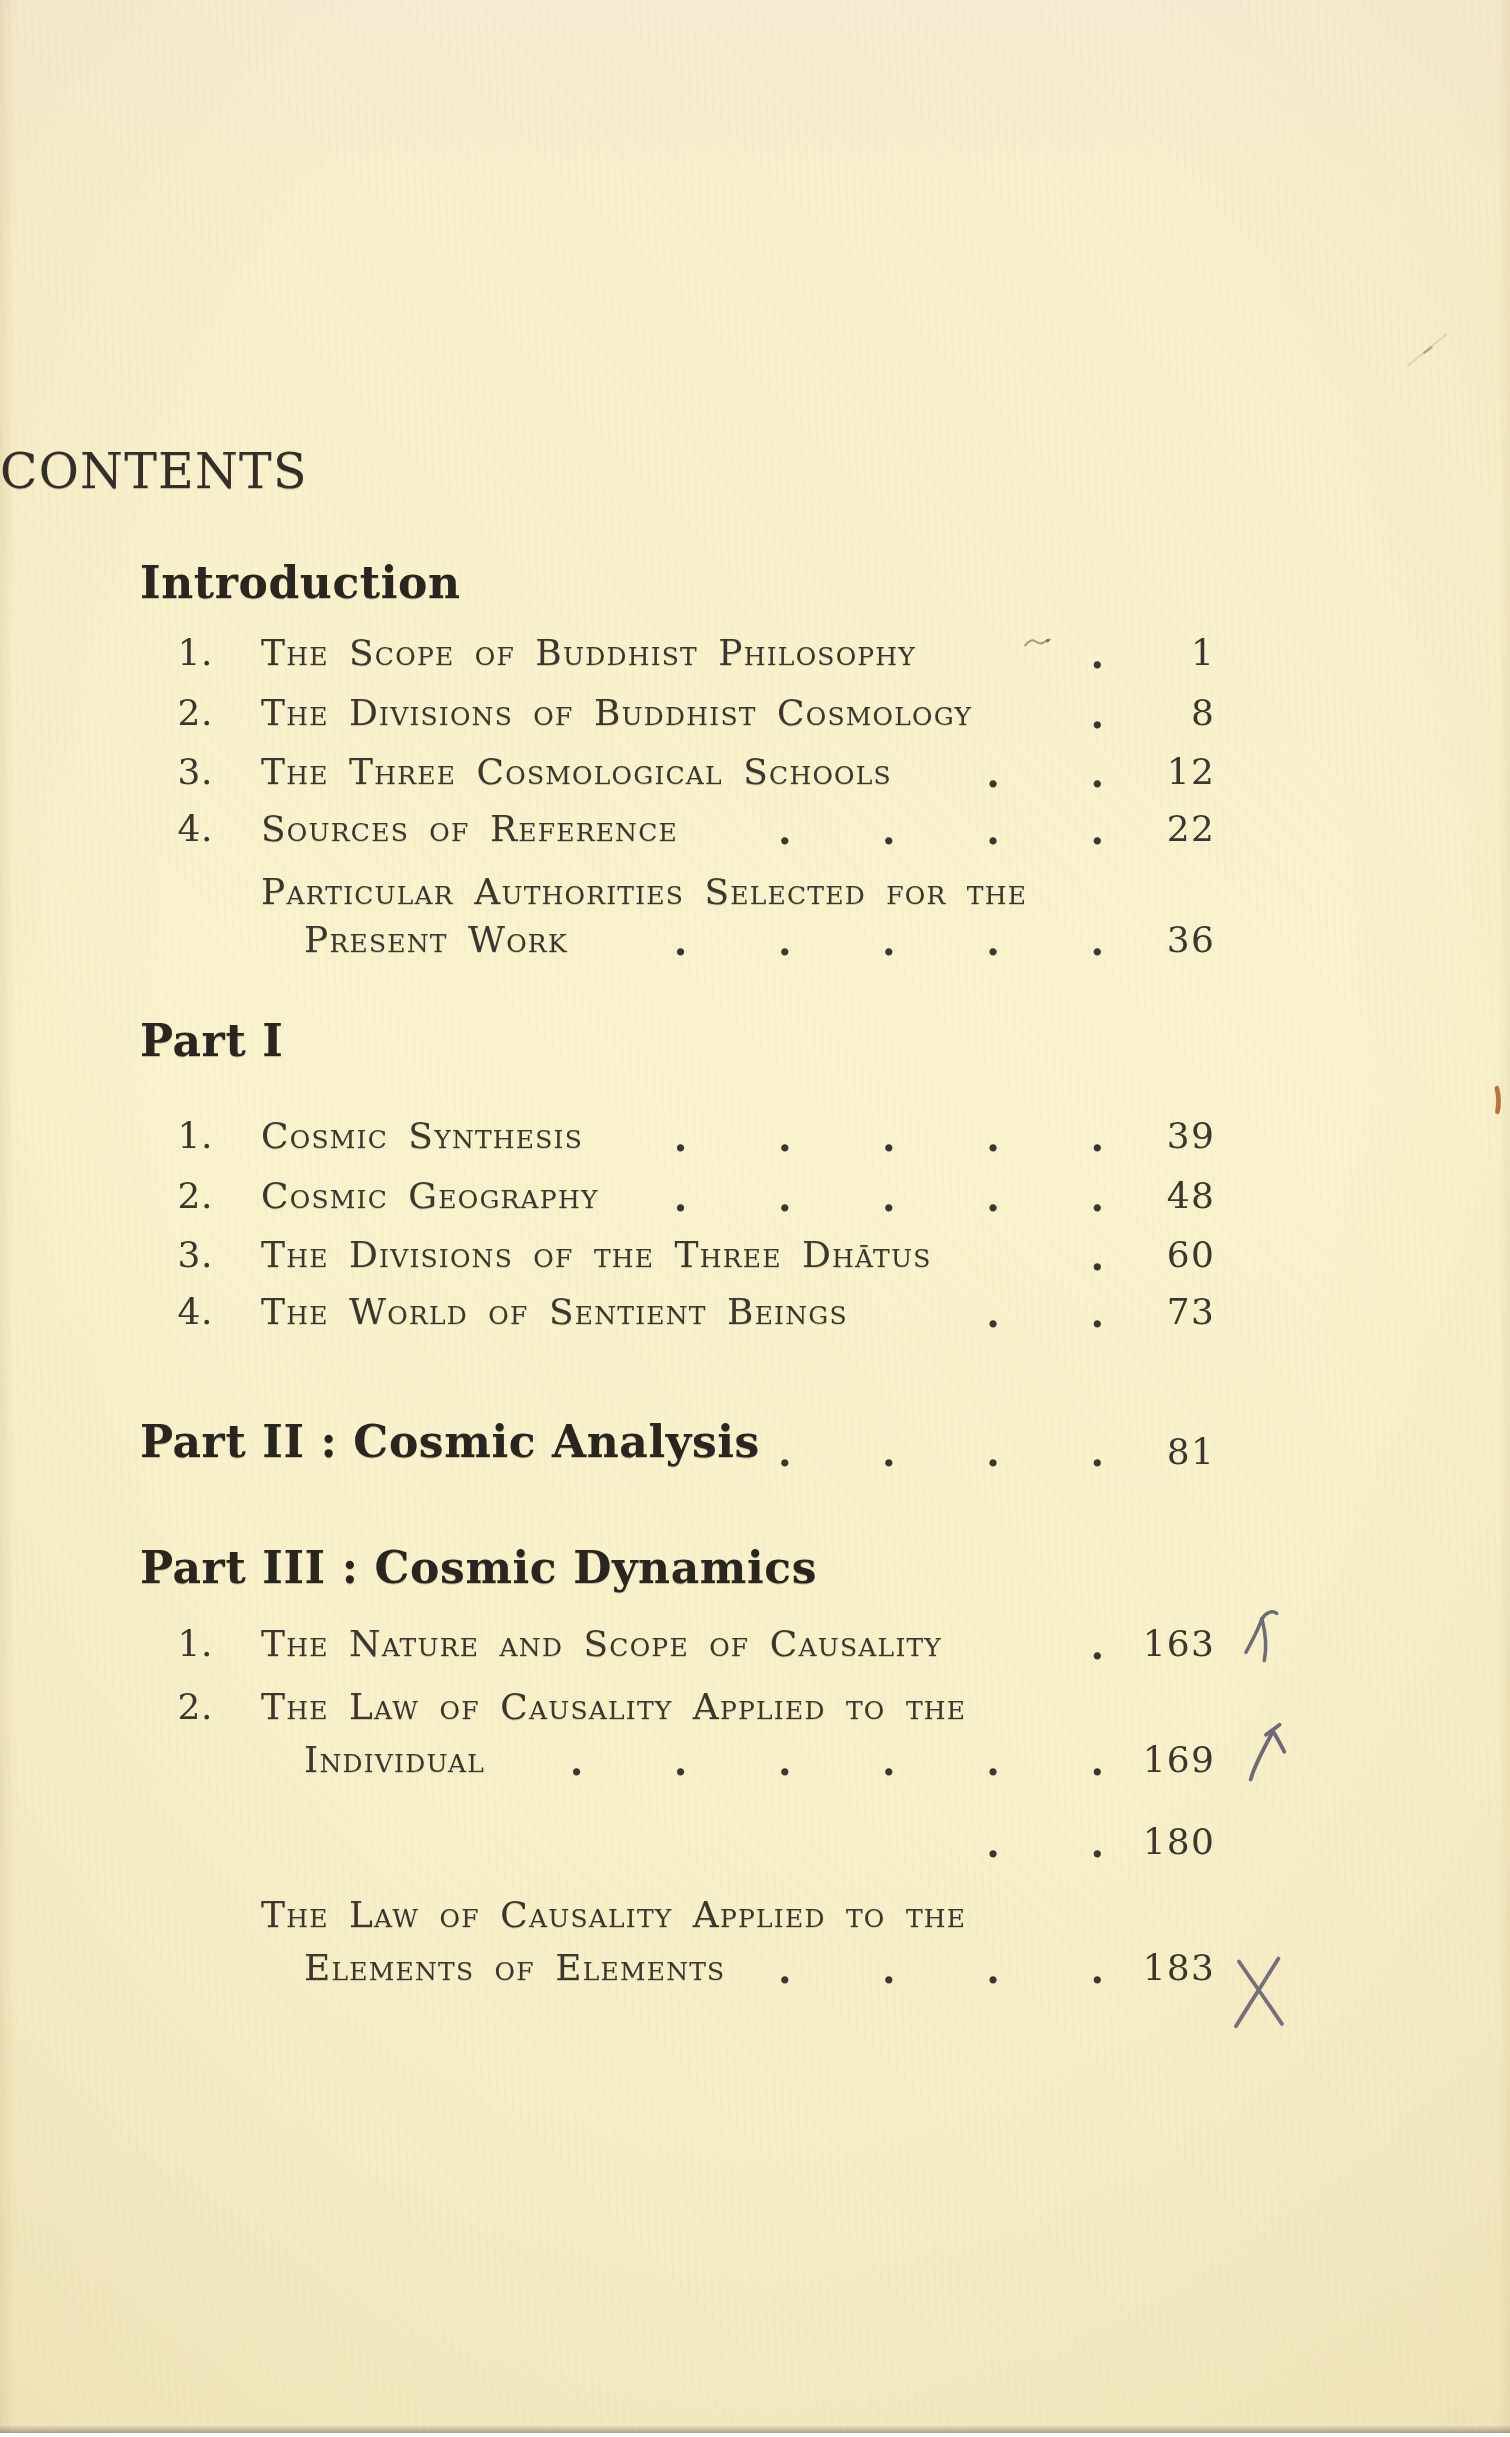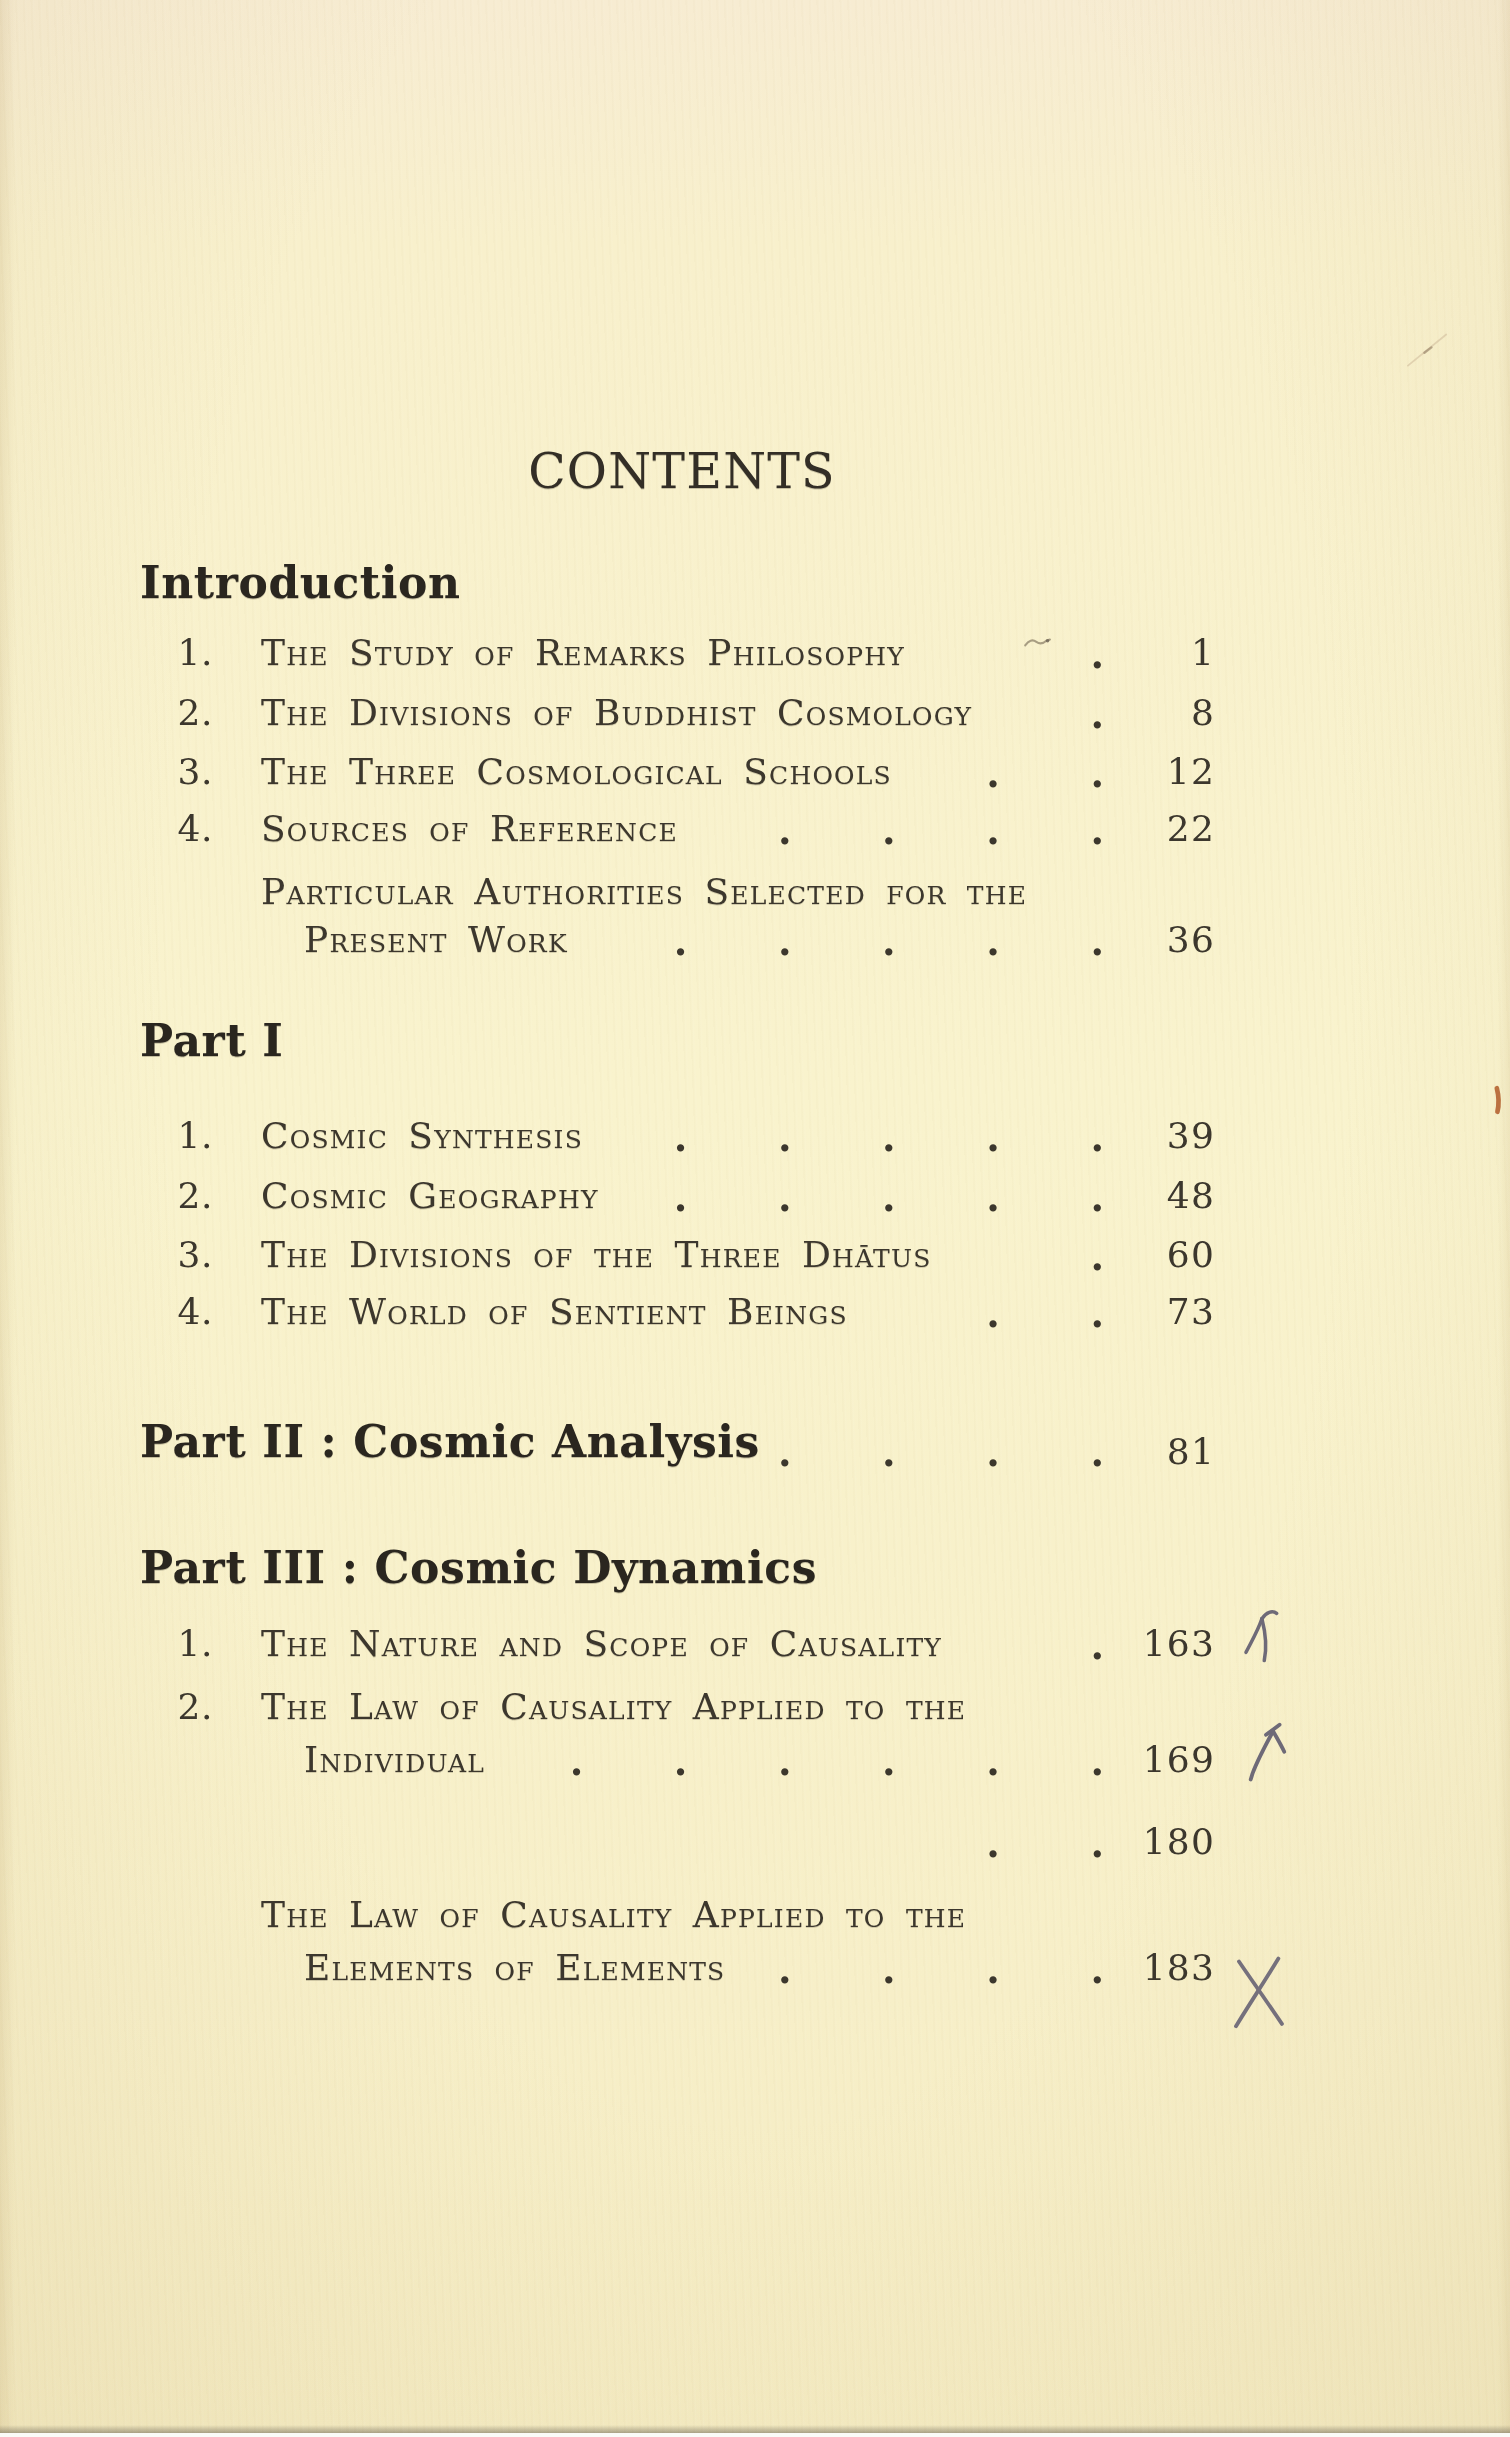--- a/index.html
+++ b/index.html
@@ -23,21 +23,21 @@
   .edge-left{position:absolute;top:0;bottom:0;left:0;width:15.3px;
     background:linear-gradient(90deg,rgba(170,140,85,.14),rgba(170,140,85,0));}
   .edge-right{position:absolute;top:0;bottom:0;right:0;width:13px;
     background:linear-gradient(270deg,rgba(170,140,85,.12),rgba(170,140,85,0));}
   .bottom-shade{position:absolute;left:0;right:0;bottom:4.7px;height:8.2px;
     background:linear-gradient(180deg,rgba(110,104,88,0),rgba(98,92,78,.5));}
   .bottom-white{position:absolute;left:0;right:0;bottom:0;height:4.7px;background:#fbfbf8;}
 
   .title{
     position:absolute;top:443px;left:0;width:1364px;
-    text-align:center;font-size:49px;letter-spacing:1.2px;
+    font-size:49px;letter-spacing:1.2px;
     color:#332e26;text-shadow:0 0.6px 0.6px rgba(60,50,35,.25);
   }
   .row{position:absolute;left:0;width:1511px;height:53px;line-height:1;color:#3c372d;}
   .head-label{
     position:absolute;left:140px;top:0;
     font-weight:bold;font-size:44px;color:#2a261f;
     letter-spacing:0.6px;text-shadow:0 0.6px 0.6px rgba(50,42,30,.25);text-align:right;
   }
   .num{
     position:absolute;left:141px;top:0;width:72px;text-align:right;
@@ -71,21 +71,21 @@
   <div class="edge-right"></div>
 
   <div class="title">CONTENTS</div>
 
   <div class="row" style="top:561px">
     <span class="head-label">Introduction</span>
   </div>
 
   <div class="row" style="top:635px">
     <span class="num">1.</span>
-    <span class="label">The Study of Remarks Philosophy</span>
+    <span class="label">The Scope of Buddhist Philosophy</span>
     <span class="leader">.</span>
     <span class="pagenum">1</span>
   </div>
   <div class="row" style="top:695px">
     <span class="num">2.</span>
     <span class="label">The Divisions of Buddhist Cosmology</span>
     <span class="leader">.</span>
     <span class="pagenum">8</span>
   </div>
   <div class="row" style="top:754px">

